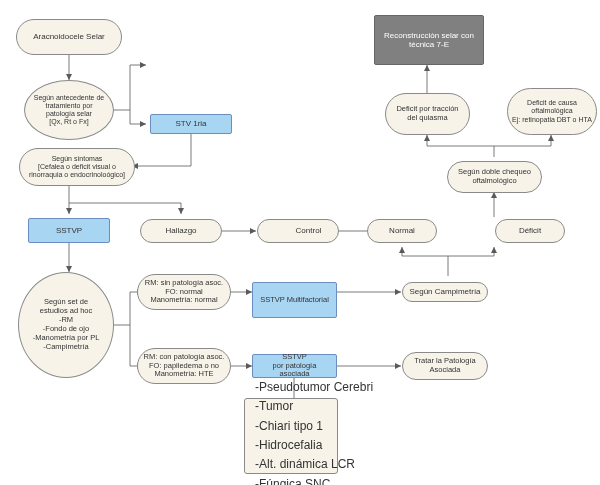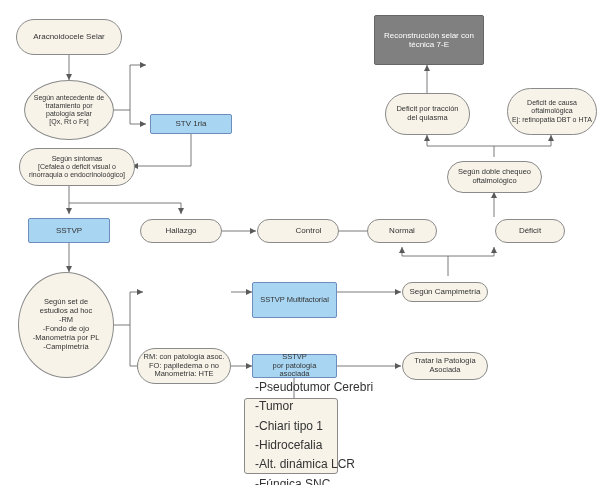--- a/index.html
+++ b/index.html
@@ -166,20 +166,23 @@
   <div class="node grey rect f8" style="left:374px;top:15px;width:110px;height:50px;">Reconstrucción selar con
 técnica 7-E</div>
 
   <div class="node beige ellipse f75" style="left:18px;top:272px;width:96px;height:106px;">Según set de
 estudios ad hoc
 -RM
 -Fondo de ojo
 -Manometría por PL
 -Campimetría</div>
 
+  <div class="node beige round f75" style="left:137px;top:274px;width:94px;height:36px;">RM: sin patología asoc.
+FO: normal
+Manometría: normal</div>
 
   <div class="node beige round f75" style="left:137px;top:348px;width:94px;height:36px;">RM: con patología asoc.
 FO: papiledema o no
 Manometría: HTE</div>
 
   <div class="node blue rect f75" style="left:252px;top:282px;width:85px;height:36px;">SSTVP Multifactorial</div>
 
   <div class="node blue rect f75" style="left:252px;top:354px;width:85px;height:24px;">SSTVP
 por patología asociada</div>
 

